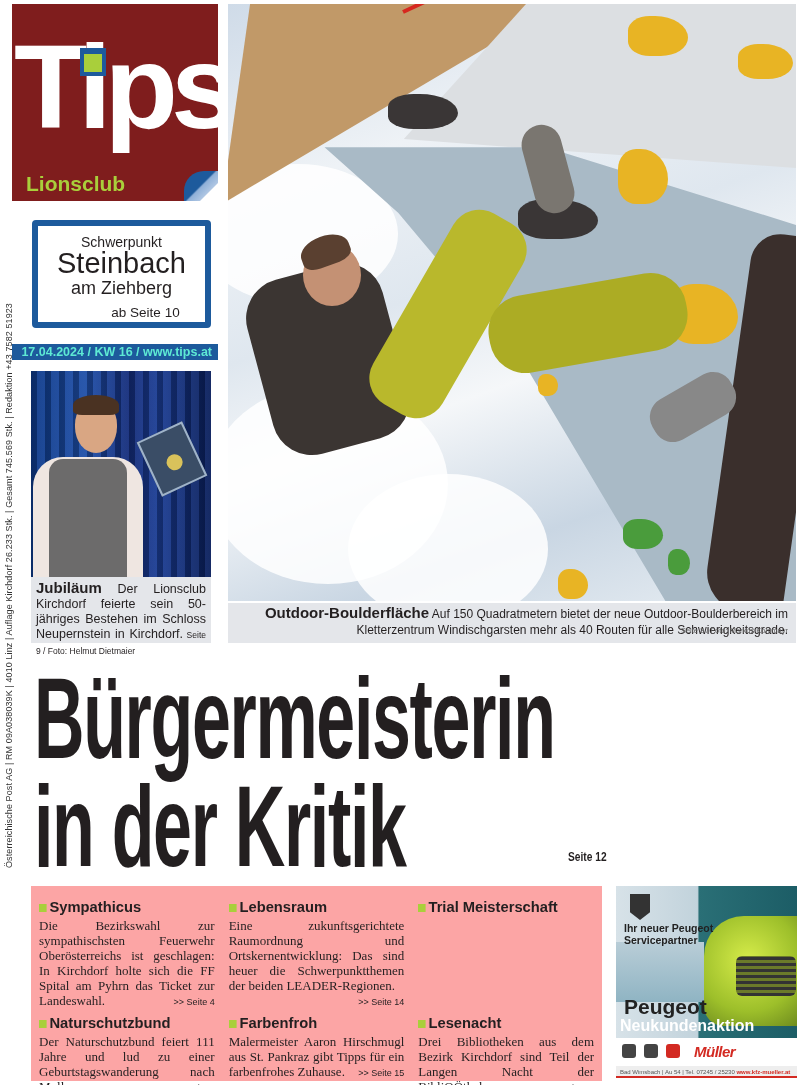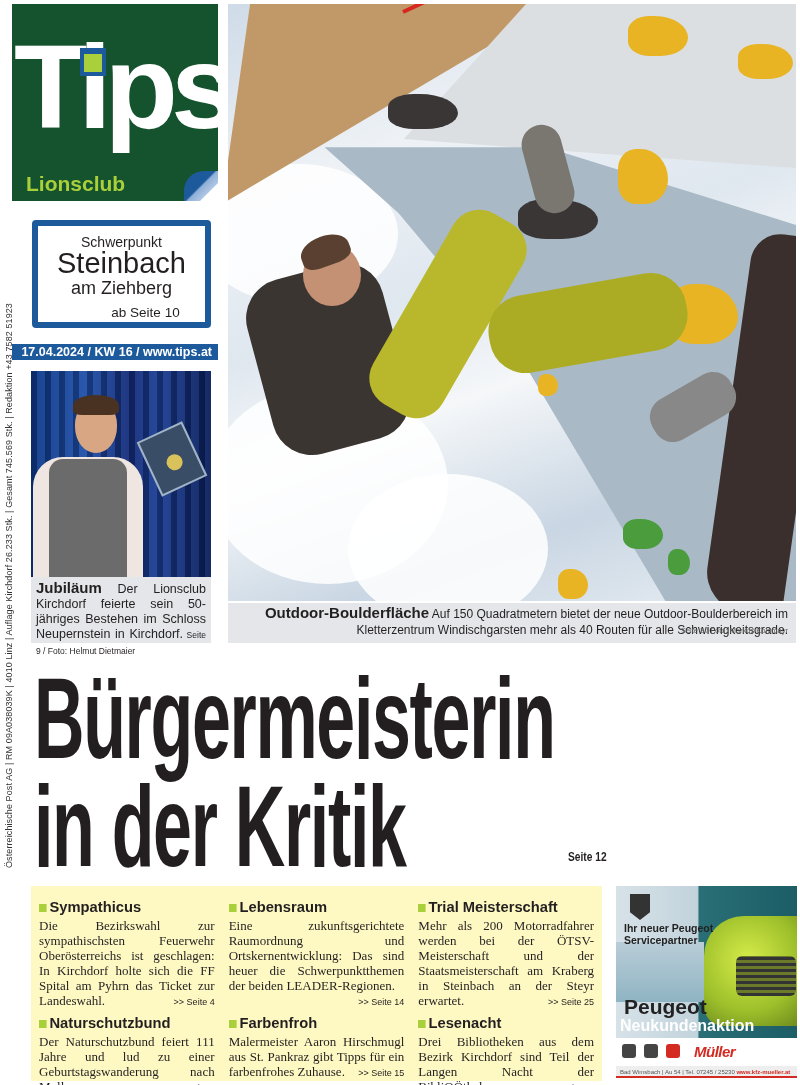--- a/index.html
+++ b/index.html
@@ -1,35 +1,35 @@
 <!DOCTYPE html>
 <html><head>
 <meta charset="utf-8">
 <style>
   * { box-sizing: border-box; margin: 0; padding: 0; }
   html, body { width: 800px; height: 1085px; background: #fff; overflow: hidden; }
   body { position: relative; font-family: "Liberation Sans", sans-serif; color: #231f20; }
 
   
-  .logo { position: absolute; left: 12px; top: 4px; width: 206px; height: 197px; background: #14532d; overflow: hidden; }
+  .logo { position: absolute; left: 12px; top: 4px; width: 206px; height: 197px; background: #7f1d1d; overflow: hidden; }
   .logo .tips { position: absolute; left: 2px; top: 24px; font-family: "Liberation Sans", sans-serif; font-weight: bold; font-size: 118px; line-height: 118px; color: #fff; letter-spacing: -7px; transform: scaleX(1.02); transform-origin: left; }
   .logo .i-dot { position: absolute; left: 72px; top: 50px; width: 18px; height: 18px; background: #a9cf3b; }
   .logo .i-dot-mask { position: absolute; left: 68px; top: 44px; width: 26px; height: 28px; background: #1d5a9c; }
   .logo .place { position: absolute; left: 14px; top: 168px; font-weight: bold; font-size: 21px; color: #a9cf3b; }
   .logo .curl { position: absolute; right: 0; bottom: 0; width: 34px; height: 30px; background: linear-gradient(135deg, #1d5a9c 0%, #1d5a9c 48%, #8fb0d8 52%, #dfe8f4 100%); border-top-left-radius: 20px; }
   .logo .curl-cut { position: absolute; right: 0; bottom: 0; width: 0; height: 0; border-left: 18px solid transparent; border-bottom: 18px solid #fff; }
 
   
   .focus { position: absolute; left: 32px; top: 220px; width: 179px; height: 108px; border: 6px solid #1d5a9c; border-radius: 4px; background: #fff; text-align: center; }
   .focus .l1 { margin-top: 8px; font-size: 14px; }
   .focus .l2 { font-size: 29px; line-height: 27px; }
   .focus .l3 { font-size: 18px; margin-top: 1px; }
   .focus .l4 { font-size: 13.5px; margin-top: 6px; margin-left: 48px; }
 
-  .dateline { position: absolute; left: 12px; top: 344px; width: 206px; height: 16px; background: #1d5a9c; color: #ffffff; font-weight: bold; font-size: 12.5px; line-height: 16px; text-align: right; padding-right: 6px; }
+  .dateline { position: absolute; left: 12px; top: 344px; width: 206px; height: 16px; background: #1d5a9c; color: #5eead4; font-weight: bold; font-size: 12.5px; line-height: 16px; text-align: right; padding-right: 6px; }
 
   
   .imprint { position: absolute; left: 4px; top: 868px; width: 500px; transform-origin: left top; transform: rotate(-90deg); font-size: 9px; color: #333; white-space: nowrap; letter-spacing: 0.1px; }
 
   
   .jub-photo { position: absolute; left: 31px; top: 371px; width: 180px; height: 206px; overflow: hidden;
     background: linear-gradient(90deg, #0e3a8a 0%, #1f4fa8 30%, #142c7a 55%, #1b3d94 70%, #0a1f5c 100%); }
   .jub-photo .stripes { position: absolute; inset: 0; background: repeating-linear-gradient(90deg, rgba(0,0,0,0.25) 0 6px, rgba(255,255,255,0.05) 6px 14px); }
   .jub-photo .head { position: absolute; left: 44px; top: 30px; width: 42px; height: 52px; background: #d9a683; border-radius: 45% 45% 50% 50%; }
   .jub-photo .hair { position: absolute; left: 42px; top: 24px; width: 46px; height: 20px; background: #4a3222; border-radius: 50% 50% 20% 20%; }
@@ -63,21 +63,21 @@
   .main-caption { position: absolute; left: 228px; top: 603px; width: 568px; height: 40px; background: #e4e6ea; padding: 2px 8px; font-size: 12px; line-height: 16px; text-align: right; }
   .main-caption .kw { font-weight: bold; font-size: 15px; }
   .main-caption .src { position: absolute; right: 8px; bottom: 4px; font-size: 7.5px; color: #666; }
 
   
   .headline { position: absolute; left: 34px; top: 664px; width: 740px; font-family: "Liberation Sans", sans-serif; font-weight: bold; font-size: 106px; line-height: 100px; color: #231f20; letter-spacing: -2px; transform: scaleX(0.66) scaleY(1.08); transform-origin: left top; white-space: nowrap; }
   .headline .line { display: block; }
   .headline-ref { position: absolute; left: 568px; top: 850px; font-weight: bold; font-size: 12px; transform: scaleX(0.85); transform-origin: left; }
 
   
-  .teasers { position: absolute; left: 31px; top: 886px; width: 571px; height: 195px; background: #fef9c3; padding: 12px 8px 0 8px; display: grid; grid-template-columns: repeat(3, 1fr); column-gap: 14px; row-gap: 4px; }
+  .teasers { position: absolute; left: 31px; top: 886px; width: 571px; height: 195px; background: #fca5a5; padding: 12px 8px 0 8px; display: grid; grid-template-columns: repeat(3, 1fr); column-gap: 14px; row-gap: 4px; }
   .teaser h3 { font-size: 15.5px; font-weight: bold; line-height: 18px; margin-bottom: 2px; transform: scaleX(0.95); transform-origin: left; white-space: nowrap; }
   .teaser h3 .sq { display: inline-block; width: 8px; height: 8px; background: #a9cf3b; margin-right: 3px; vertical-align: baseline; }
   .teaser p { font-family: "Liberation Serif", serif; font-size: 13px; line-height: 15px; text-align: justify; }
   .teaser .ref { font-family: "Liberation Sans", sans-serif; font-size: 9px; float: right; margin-top: 2px; }
 
   
   .ad { position: absolute; left: 616px; top: 886px; width: 181px; height: 195px; background: #fff; overflow: hidden; padding-left: 24px; }
   .ad .scene { position: absolute; left: 0; top: 0; width: 181px; height: 152px; background: linear-gradient(90deg, #d7e2e8 0%, #c2d3dc 45%, #2a6f76 46%, #1c5d66 100%); }
   .ad .sea { position: absolute; left: 0; top: 56px; width: 88px; height: 60px; background: linear-gradient(#b9cdd7, #8fb4c3); }
   .ad .car { position: absolute; left: 88px; top: 30px; width: 110px; height: 110px; background: radial-gradient(circle at 40% 40%, #d6ec4a, #9dbf2a 55%, #5e7a1a 100%); border-radius: 40px 0 0 20px; }
@@ -170,21 +170,20 @@
   <div class="teaser">
     <h3><span class="sq"></span><span>Sympathicus</span></h3>
     <p><span>Die Bezirkswahl zur sympathischsten Feuerwehr Oberösterreichs ist geschlagen: In Kirchdorf holte sich die FF Spital am Pyhrn das Ticket zur Landeswahl.</span> <span class="ref">&gt;&gt; Seite 4</span></p>
   </div>
   <div class="teaser">
     <h3><span class="sq"></span><span>Lebensraum</span></h3>
     <p><span>Eine zukunftsgerichtete Raumordnung und Ortskernentwicklung: Das sind heuer die Schwerpunktthemen der beiden LEADER-Regionen.</span> <span class="ref">&gt;&gt; Seite 14</span></p>
   </div>
   <div class="teaser">
     <h3><span class="sq"></span><span>Trial Meisterschaft</span></h3>
-    <p><span>Mehr als 200 Motorradfahrer werden bei der ÖTSV-Meisterschaft und der Staatsmeisterschaft am Kraberg in Steinbach an der Steyr erwartet.</span> <span class="ref">&gt;&gt; Seite 25</span></p>
   </div>
   <div class="teaser">
     <h3><span class="sq"></span><span>Naturschutzbund</span></h3>
     <p><span>Der Naturschutzbund feiert 111 Jahre und lud zu einer Geburtstagswanderung nach Molln.</span> <span class="ref">&gt;&gt; Seite 5</span></p>
   </div>
   <div class="teaser">
     <h3><span class="sq"></span><span>Farbenfroh</span></h3>
     <p><span>Malermeister Aaron Hirschmugl aus St. Pankraz gibt Tipps für ein farbenfrohes Zuhause.</span> <span class="ref">&gt;&gt; Seite 15</span></p>
   </div>
   <div class="teaser">

